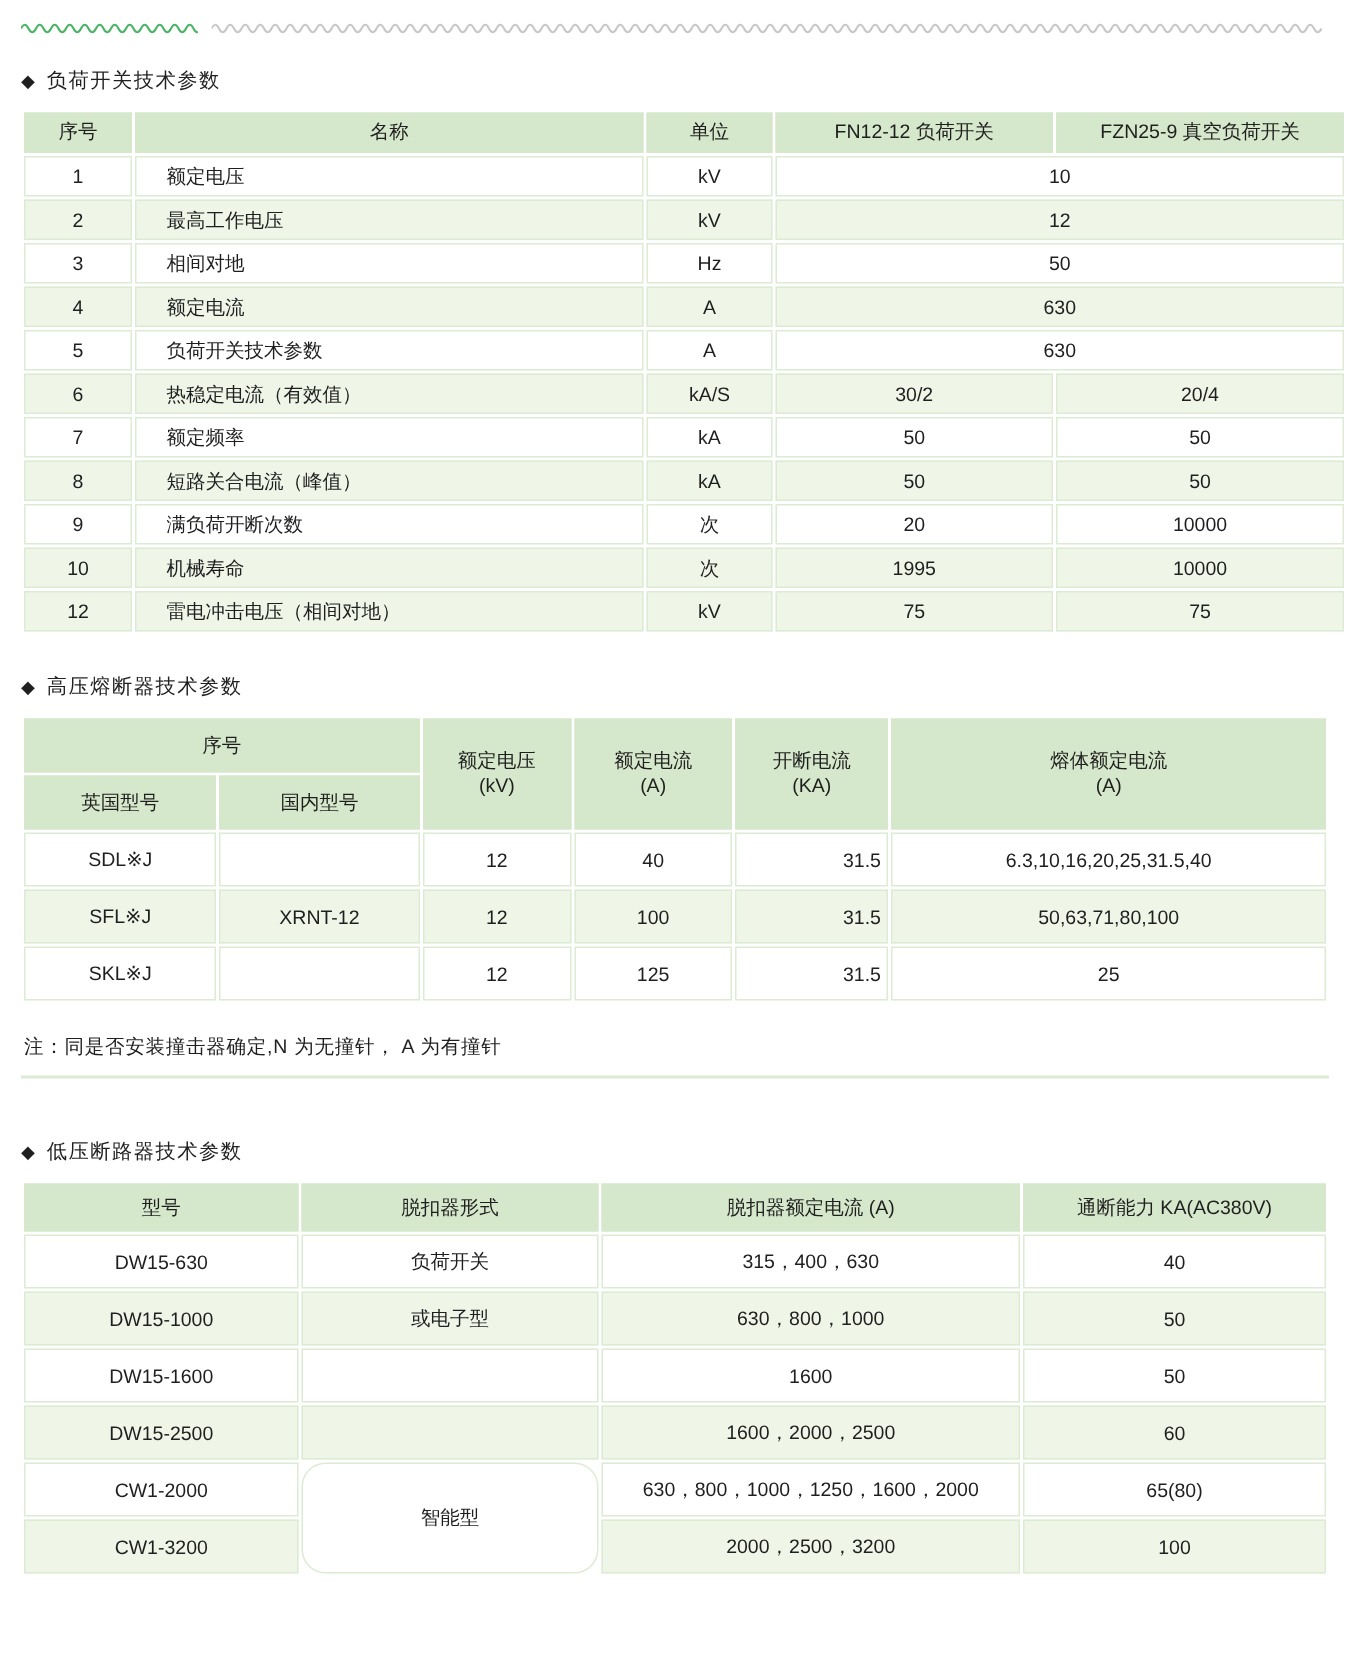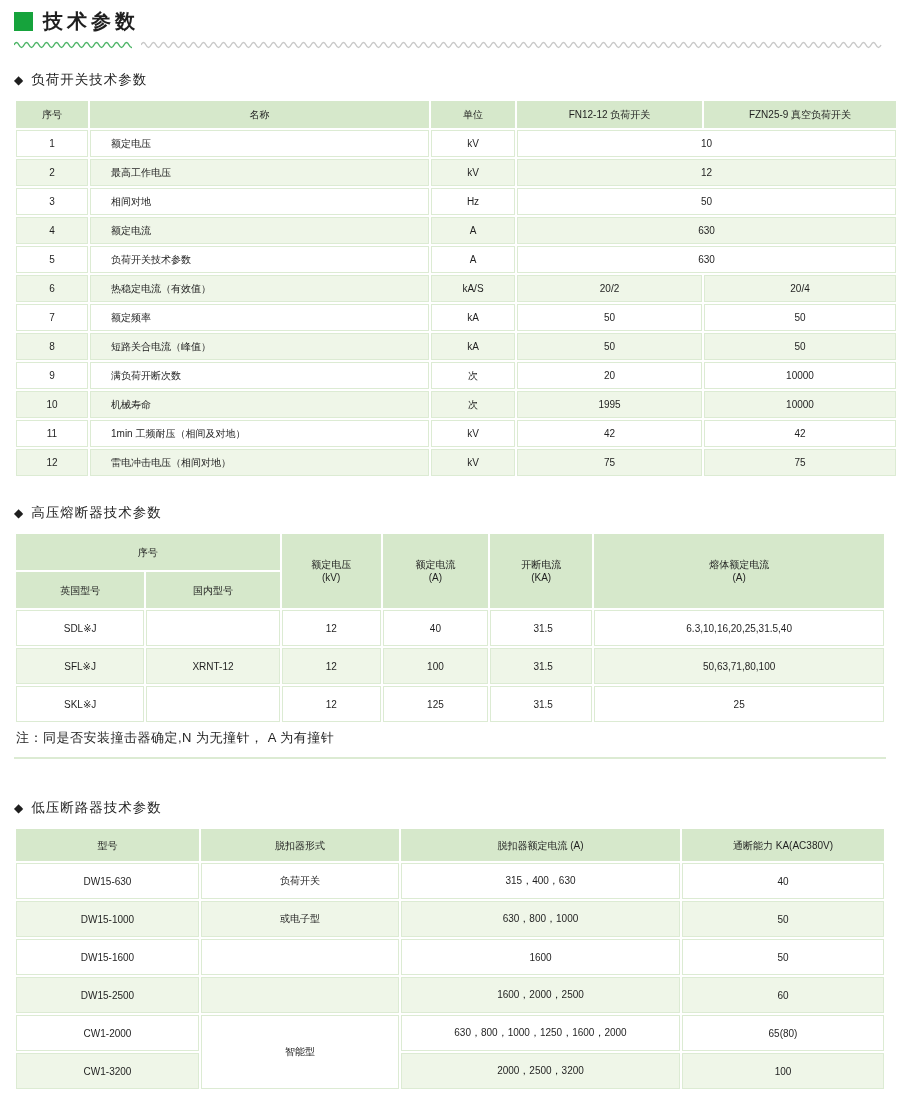--- a/index.html
+++ b/index.html
@@ -28,62 +28,58 @@
 
   .section-heading{display:flex;align-items:center;gap:7px;font-size:13.5px;letter-spacing:1px;}
   .bullet{font-size:12px;line-height:1;}
   .sh1{margin-top:22px;}
   .sh2{margin-top:26px;}
   .sh3{margin-top:40px;}
 
   table{
     border-collapse:separate;border-spacing:2px;
     table-layout:fixed;width:872px;margin-top:10px;
-    font-size:10px;
+    font-size:13px;
   }
   th,td{
     text-align:center;vertical-align:middle;
     padding:1px 4px;overflow:hidden;
   }
   th{
     background:var(--header-bg);
     border:1px solid var(--header-bg);
     font-weight:normal;
     white-space:pre-line;line-height:1.3;
   }
   td{
     background:#fff;
     border:1px solid var(--grid-line);
   }
   tr.alt td{background:var(--row-alt-bg);}
   td.al{text-align:left;padding-left:20px;}
-  td.al-sm{text-align:center;padding-left:8px;}
-  td.white{background:#fff;}
+  td.al-sm{text-align:right;padding-left:8px;}
+  td.white{background:#fff;border-radius:16px;}
 
   .t1 th{height:27px;}
   .t1 td{height:27px;}
   .t2 th{height:36px;}
   .t2 td{height:36px;}
   .t3 th{height:32px;}
   .t3 td{height:36px;margin-left:48px;}
 
   .note{
-    margin-top:1px;width:872px;font-size:13px;letter-spacing:0.5px;
+    margin-top:16px;width:872px;font-size:13px;letter-spacing:0.5px;
     padding:4px 0 10px 2px;border-bottom:2px solid var(--grid-line);
   }
 </style>
 </head>
 <body>
 
 <div class="page">
 
-  <div class="page-header">
-    <span class="marker"></span>
-    <span class="page-title">技术参数</span>
-  </div>
 
   <div class="wave-row">
     <svg width="118" height="10">
       <path fill="none" stroke-width="1.4" stroke="#4cb466" d="M0,6 q2.5,-5 5,0 t5,0 q2.5,-5 5,0 t5,0 q2.5,-5 5,0 t5,0 q2.5,-5 5,0 t5,0 q2.5,-5 5,0 t5,0 q2.5,-5 5,0 t5,0 q2.5,-5 5,0 t5,0 q2.5,-5 5,0 t5,0 q2.5,-5 5,0 t5,0 q2.5,-5 5,0 t5,0 q2.5,-5 5,0 t5,0 q2.5,-5 5,0 t5,0"></path>
     </svg>
     <svg width="745" height="10">
       <path fill="none" stroke-width="1.4" stroke="#c8c8c8" d="M0,6 q2.5,-5 5,0 t5,0 q2.5,-5 5,0 t5,0 q2.5,-5 5,0 t5,0 q2.5,-5 5,0 t5,0 q2.5,-5 5,0 t5,0 q2.5,-5 5,0 t5,0 q2.5,-5 5,0 t5,0 q2.5,-5 5,0 t5,0 q2.5,-5 5,0 t5,0 q2.5,-5 5,0 t5,0 q2.5,-5 5,0 t5,0 q2.5,-5 5,0 t5,0 q2.5,-5 5,0 t5,0 q2.5,-5 5,0 t5,0 q2.5,-5 5,0 t5,0 q2.5,-5 5,0 t5,0 q2.5,-5 5,0 t5,0 q2.5,-5 5,0 t5,0 q2.5,-5 5,0 t5,0 q2.5,-5 5,0 t5,0 q2.5,-5 5,0 t5,0 q2.5,-5 5,0 t5,0 q2.5,-5 5,0 t5,0 q2.5,-5 5,0 t5,0 q2.5,-5 5,0 t5,0 q2.5,-5 5,0 t5,0 q2.5,-5 5,0 t5,0 q2.5,-5 5,0 t5,0 q2.5,-5 5,0 t5,0 q2.5,-5 5,0 t5,0 q2.5,-5 5,0 t5,0 q2.5,-5 5,0 t5,0 q2.5,-5 5,0 t5,0 q2.5,-5 5,0 t5,0 q2.5,-5 5,0 t5,0 q2.5,-5 5,0 t5,0 q2.5,-5 5,0 t5,0 q2.5,-5 5,0 t5,0 q2.5,-5 5,0 t5,0 q2.5,-5 5,0 t5,0 q2.5,-5 5,0 t5,0 q2.5,-5 5,0 t5,0 q2.5,-5 5,0 t5,0 q2.5,-5 5,0 t5,0 q2.5,-5 5,0 t5,0 q2.5,-5 5,0 t5,0 q2.5,-5 5,0 t5,0 q2.5,-5 5,0 t5,0 q2.5,-5 5,0 t5,0 q2.5,-5 5,0 t5,0 q2.5,-5 5,0 t5,0 q2.5,-5 5,0 t5,0 q2.5,-5 5,0 t5,0 q2.5,-5 5,0 t5,0 q2.5,-5 5,0 t5,0 q2.5,-5 5,0 t5,0 q2.5,-5 5,0 t5,0 q2.5,-5 5,0 t5,0 q2.5,-5 5,0 t5,0 q2.5,-5 5,0 t5,0 q2.5,-5 5,0 t5,0 q2.5,-5 5,0 t5,0 q2.5,-5 5,0 t5,0 q2.5,-5 5,0 t5,0 q2.5,-5 5,0 t5,0 q2.5,-5 5,0 t5,0 q2.5,-5 5,0 t5,0 q2.5,-5 5,0 t5,0 q2.5,-5 5,0 t5,0 q2.5,-5 5,0 t5,0 q2.5,-5 5,0 t5,0 q2.5,-5 5,0 t5,0 q2.5,-5 5,0 t5,0 q2.5,-5 5,0 t5,0"></path>
     </svg>
   </div>
 
@@ -135,21 +131,21 @@
     <tr>
       <td>5</td>
       <td class="al">负荷开关技术参数</td>
       <td>A</td>
       <td colspan="2">630</td>
     </tr>
     <tr class="alt">
       <td>6</td>
       <td class="al">热稳定电流（有效值）</td>
       <td>kA/S</td>
-      <td>20/2</td>
+      <td>30/2</td>
       <td>20/4</td>
     </tr>
     <tr>
       <td>7</td>
       <td class="al">额定频率</td>
       <td>kA</td>
       <td>50</td>
       <td>50</td>
     </tr>
     <tr class="alt">
@@ -165,27 +161,20 @@
       <td>次</td>
       <td>20</td>
       <td>10000</td>
     </tr>
     <tr class="alt">
       <td>10</td>
       <td class="al">机械寿命</td>
       <td>次</td>
       <td>1995</td>
       <td>10000</td>
-    </tr>
-    <tr>
-      <td>11</td>
-      <td class="al">1min 工频耐压（相间及对地）</td>
-      <td>kV</td>
-      <td>42</td>
-      <td>42</td>
     </tr>
     <tr class="alt">
       <td>12</td>
       <td class="al">雷电冲击电压（相间对地）</td>
       <td>kV</td>
       <td>75</td>
       <td>75</td>
     </tr>
   </tbody>
     </table>

